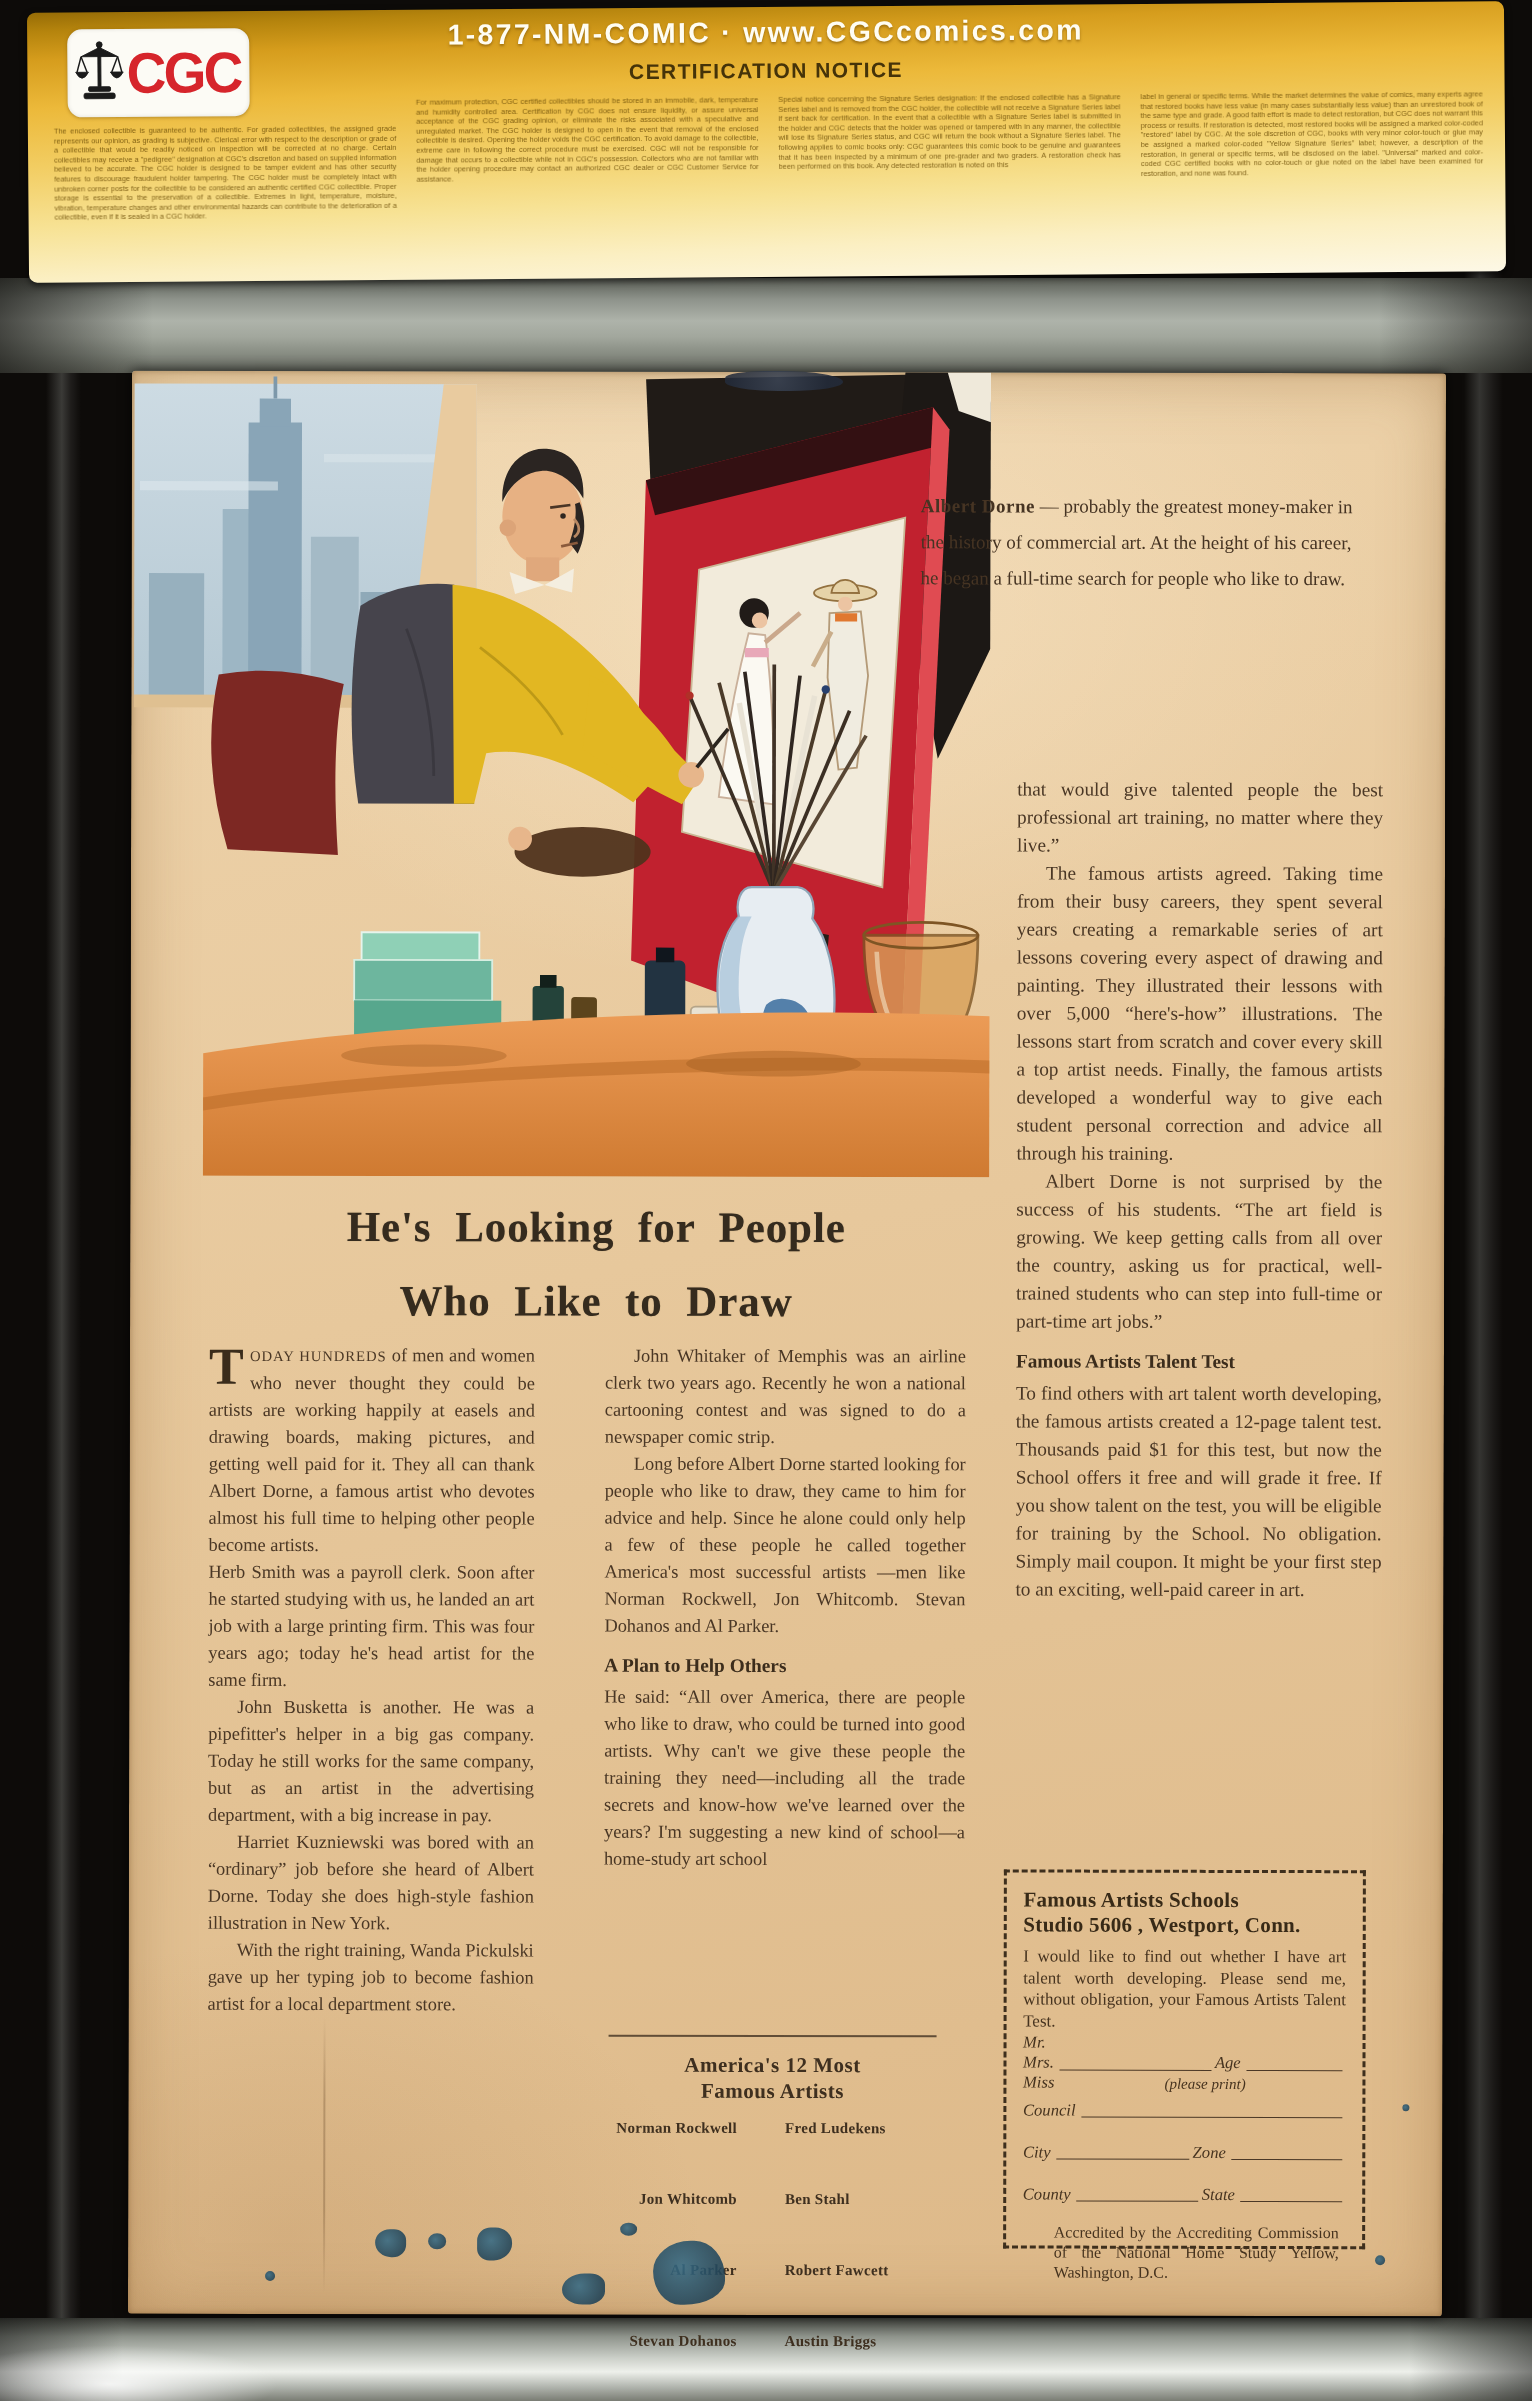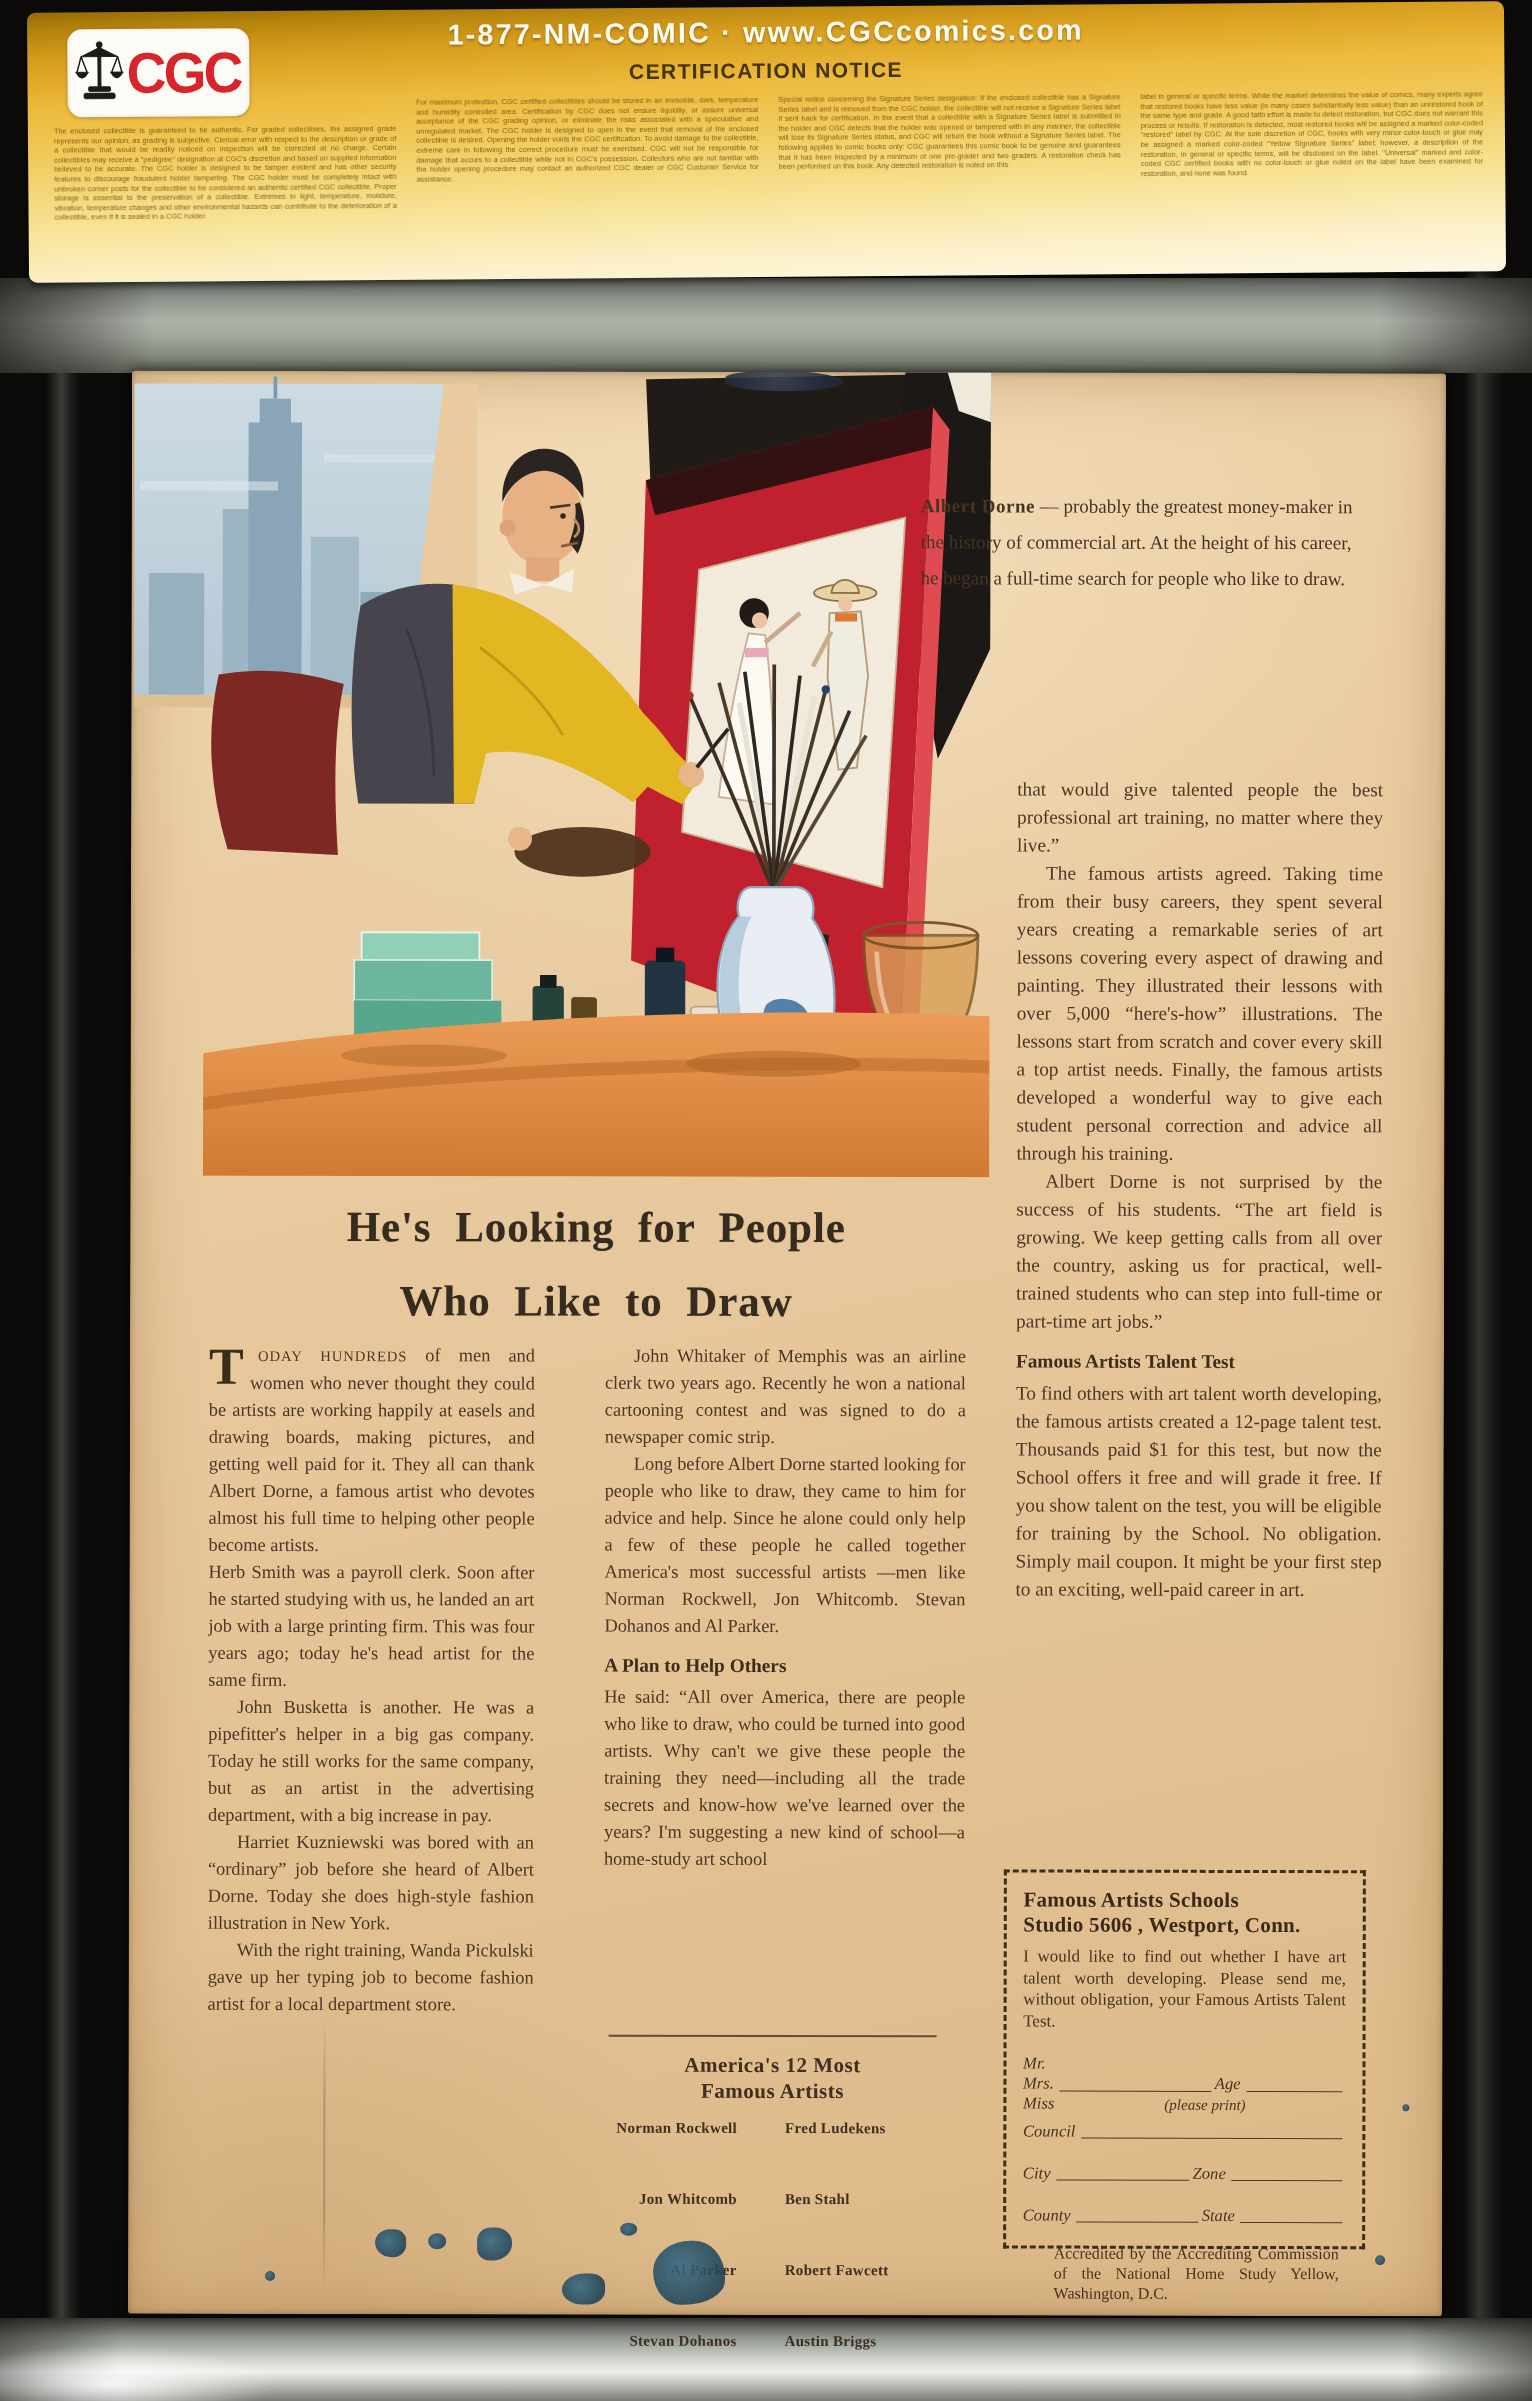--- a/index.html
+++ b/index.html
@@ -62,35 +62,35 @@
     text-shadow:0 0 0.9px rgba(60,45,25,.35);}
 
   .bodycol{position:absolute;font-size:18.4px;line-height:27px;}
   .col-left{left:79px;top:971px;width:326px;}
   .col-mid{left:475px;top:971px;width:361px;}
   .col-right{left:886px;top:403px;width:366px;font-size:19.3px;line-height:28px;}
   .p{margin:0;text-align:justify;text-indent:29px;}
   .p.noindent{text-indent:0;}
   .subhead{font-weight:bold;font-size:19.3px;line-height:25px;margin:13px 0 5.5px 0;text-indent:0;color:#3c2d1c;}
   .dropcap{float:left;font-weight:bold;font-size:52px;line-height:40px;margin:4.6px 6.4px 0 0;color:#3a2c1b;}
-  .smallcaps{font-size:14.7px;letter-spacing:0.9px;margin-left:8px;}
+  .smallcaps{font-size:14.7px;letter-spacing:0.9px;}
 
   .artists{position:absolute;left:458px;top:1663px;width:372px;color:#3e2f1f;}
   .artists-rule{border-top:2.8px solid #4a3a28;width:88%;margin:0 auto 14.7px auto;opacity:.85;}
   .artists-title{text-align:center;font-weight:bold;font-size:21px;line-height:26px;letter-spacing:0.5px;}
   .artists-grid{margin-top:13px;display:grid;grid-template-columns:1fr 1.15fr;column-gap:11px;row-gap:0;gap:48px;}
   .artist-name{font-weight:bold;font-size:15px;line-height:23px;letter-spacing:0.3px;white-space:nowrap;}
   .artist-name.l{text-align:right;}
   .artist-name.r{text-align:left;}
 
   .coupon{position:absolute;left:875px;top:1497px;width:362px;height:379px;box-sizing:border-box;
     border:3.2px dashed #3e2f1d;padding:14.7px 16.6px 11px 16.6px;color:#46331f;}
   .coupon-title{font-weight:bold;font-size:21px;line-height:25px;letter-spacing:0.3px;color:#382a17;}
   .coupon-body{margin-top:8.3px;font-size:17px;line-height:21.6px;text-align:justify;}
-  .cform{margin-top:22px;font-style:italic;font-size:16.6px;}
+  .cform{margin-top:1px;font-style:italic;font-size:16.6px;}
   .c-row{display:flex;align-items:flex-end;}
   .fline{flex:1;border-bottom:1.8px solid #4b3826;margin:0 3.7px 2.8px 5.5px;height:14.7px;}
   .fline.short{flex:0 0 96px;}
   .fline.med{flex:1.2;}
   .print-hint{margin-left:110px;font-size:15px;}
   .mt8{margin-top:7.4px;}.mt24{margin-top:22px;}
   .accred{margin:18.4px 0 0 31px;width:285px;font-style:normal;font-size:16px;line-height:20px;text-align:justify;}
 
   
   .stain{position:absolute;background:radial-gradient(circle at 40% 40%,#356a85,#1e4156 75%);opacity:.88;}

